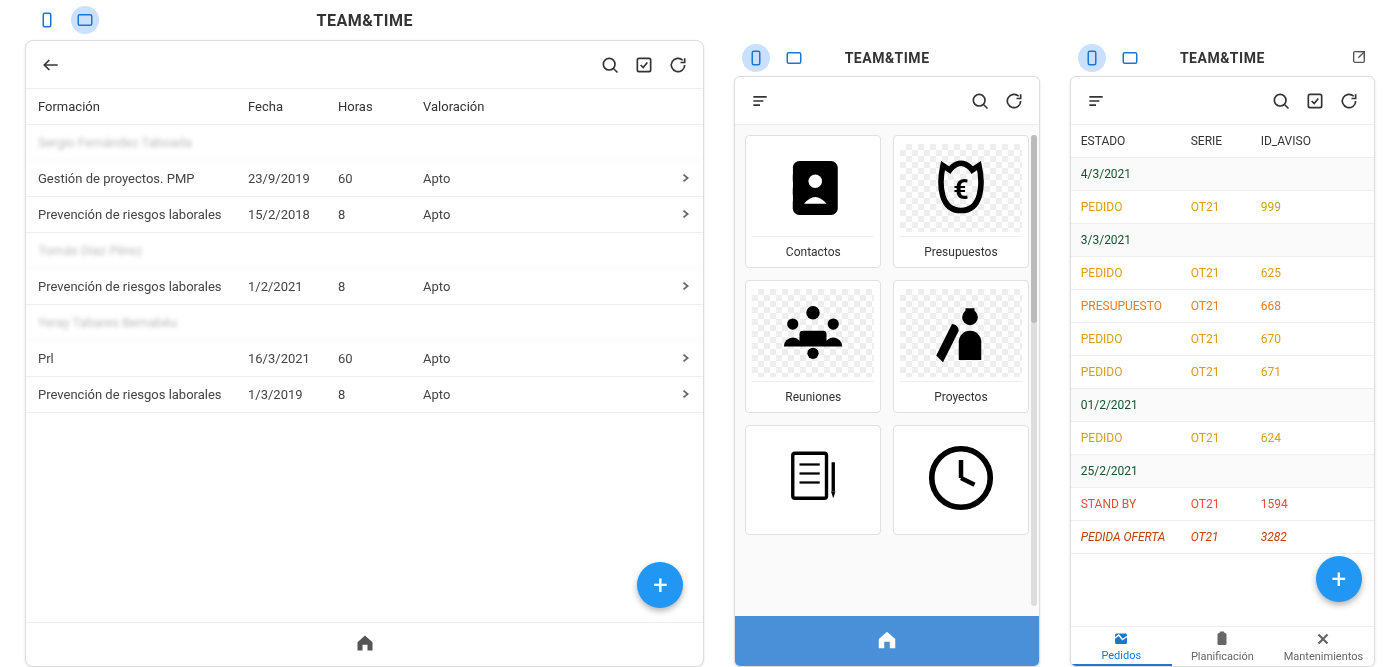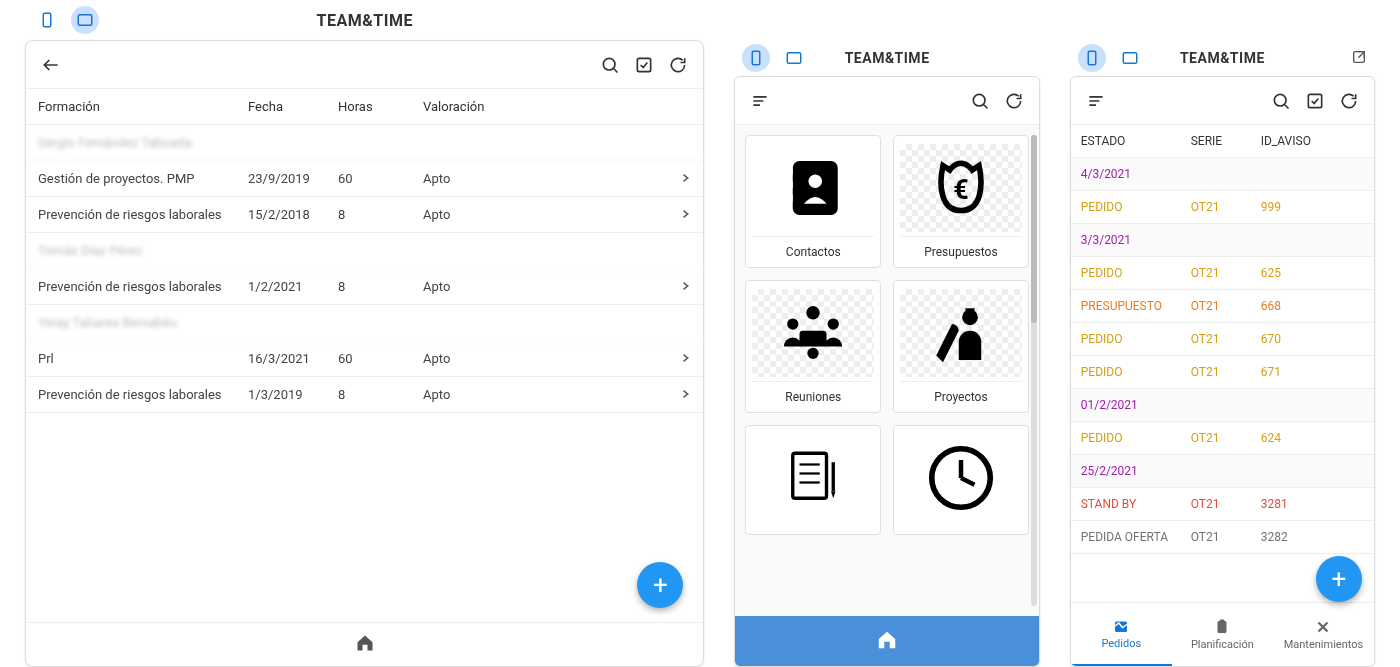--- a/index.html
+++ b/index.html
@@ -106,29 +106,29 @@
     background-position: 0 0,0 6px,6px -6px,-6px 0;
   }
 
   
   .p3-table { flex: 1; overflow-y: auto; font-size: 12px; position: relative; }
   .p3-head, .p3-row {
     display: grid; grid-template-columns: 110px 70px 1fr;
     padding: 9px 10px; border-bottom: 1px solid #eee;
   }
   .p3-head { font-weight: 400; color: #333; font-size: 12px; }
-  .p3-group { padding: 9px 10px; border-bottom: 1px solid #eee; color: #a21caf; background: #fafafa; }
+  .p3-group { padding: 9px 10px; border-bottom: 1px solid #eee; color: #14532d; background: #fafafa; }
   .p3-row { cursor: pointer; }
   .c-yellow { color: #d4a017; }
   .c-orange { color: #e67e22; }
   .c-red { color: #e74c3c; }
-  .c-purple { color: #737373; }
+  .c-purple { color: #c2410c; font-style: italic; }
   .p3-fab { bottom: 64px; right: 12px; }
   .p3-tabs {
-    height: 64px; border-top: 1px solid #eee; display: flex;
+    height: 40px; border-top: 1px solid #eee; display: flex;
   }
   .p3-tab {
     flex: 1; display: flex; flex-direction: column; align-items: center; justify-content: center; gap: 2px;
     font-size: 11px; color: #666; cursor: pointer;
   }
   .p3-tab.active { color: #1976d2; border-bottom: 2px solid #1976d2; }
   .p3-tab svg { width: 18px; height: 18px; fill: currentColor; }
   .open-ext { position: absolute; right: 8px; }
   .open-ext svg { width: 16px; height: 16px; stroke: #555; fill: none; stroke-width: 2; }
 </style>
@@ -478,21 +478,21 @@
             <div class="p3-group">01/2/2021</div>
             <div class="p3-row c-yellow">
               <span>PEDIDO</span>
               <span>OT21</span>
               <span>624</span>
             </div>
             <div class="p3-group">25/2/2021</div>
             <div class="p3-row c-red">
               <span>STAND BY</span>
               <span>OT21</span>
-              <span>3281</span>
+              <span>1594</span>
             </div>
             <div class="p3-row c-purple">
               <span>PEDIDA OFERTA</span>
               <span>OT21</span>
               <span>3282</span>
             </div>
           </div>
       </div>
 
       <div class="fab p3-fab">

